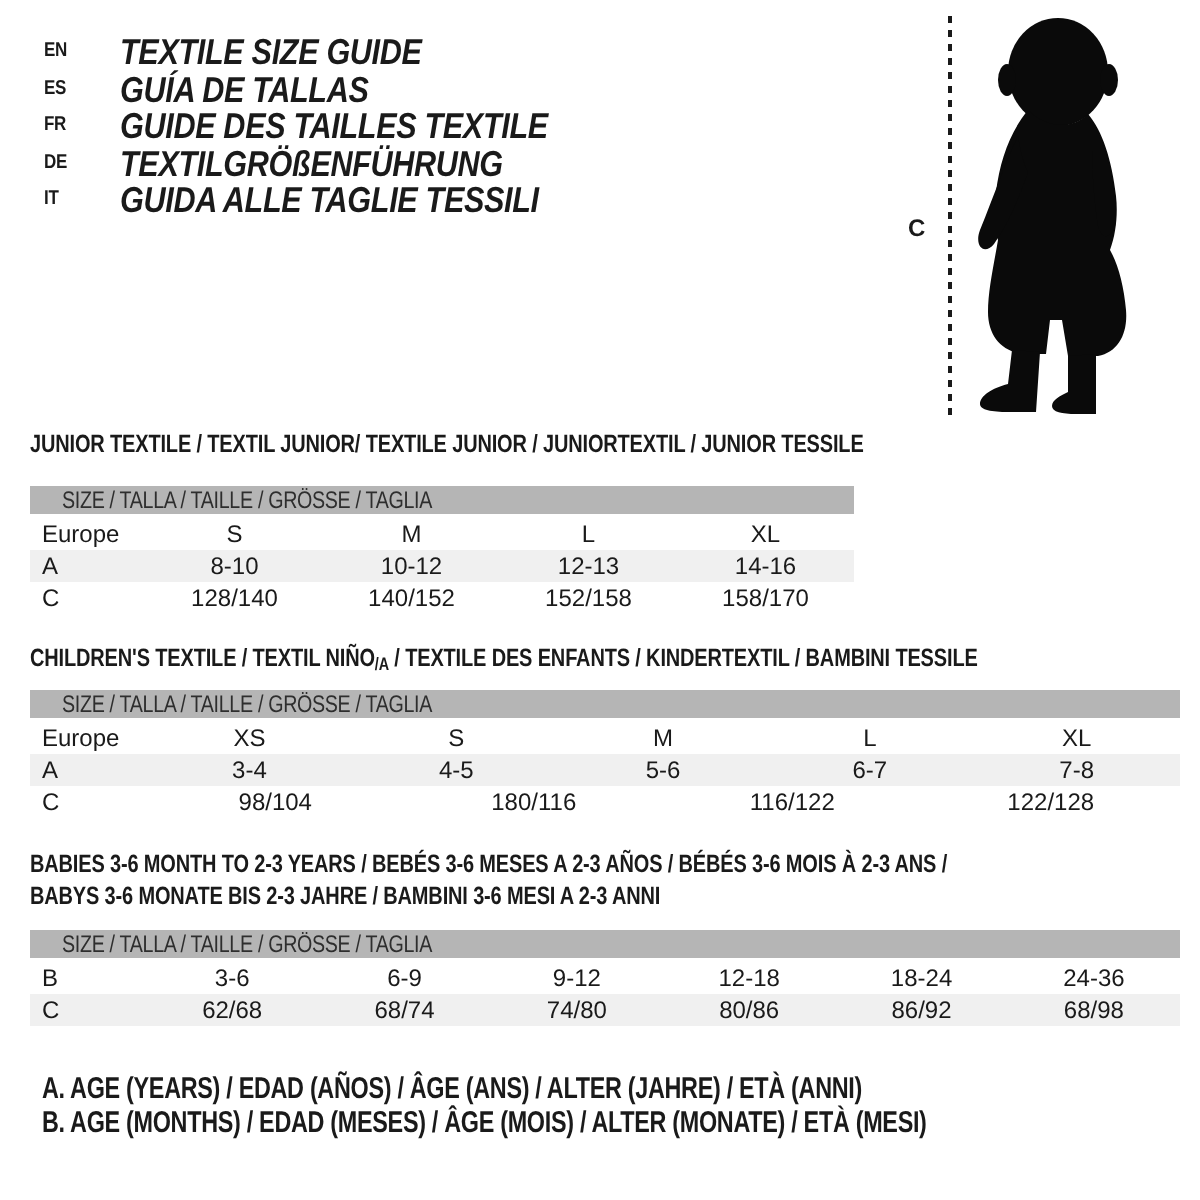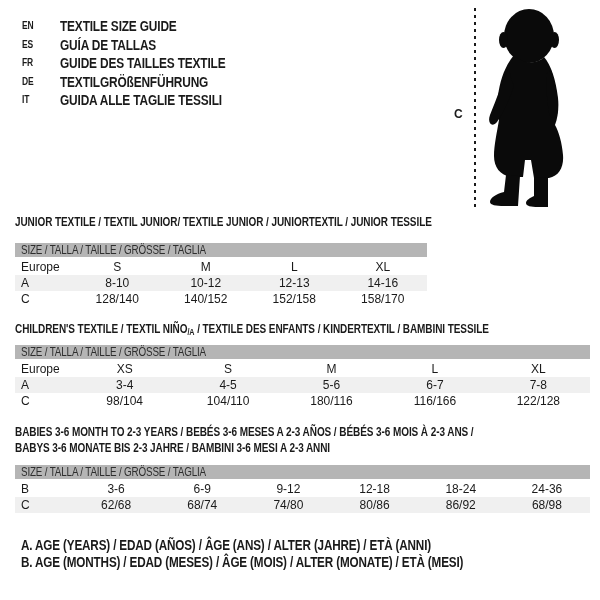--- a/index.html
+++ b/index.html
@@ -18,21 +18,21 @@
     transform: scaleX(0.85);
     transform-origin: 0 50%;
     letter-spacing: -0.2px;
     white-space: nowrap;
   }
 
   
   .lang-list { top: 17px; left: 22px; }
   .lang-row { display: flex; height: 18.5px; line-height: 18.5px; }
   .lang-code { width: 38px; font-weight: bold; font-size: 10px; }
-  .lang-label { font-weight: bold; font-size: 14px; }
+  .lang-label { font-weight: bold; font-size: 18px; font-style: italic; }
 
   
   .height-line {
     left: 474px; top: 8px; width: 2px; height: 200px;
     background: repeating-linear-gradient(to bottom, #1a1a1a 0 3.5px, transparent 3.5px 7px);
   }
   .figure-label { left: 454px; top: 107px; font-size: 12px; font-weight: bold; }
   .baby-svg { left: 481px; top: 8px; }
 
   
@@ -44,21 +44,21 @@
   .sec-title sub { font-size: 9px; vertical-align: -2px; }
 
   
   .size-table { left: 15px; }
   .t1 { top: 243px; width: 412px; }
   .t2 { top: 345px; width: 575px; }
   .t3 { top: 465px; width: 575px; }
   .t-header {
     height: 14px; line-height: 14px;
     background: #b5b5b5; color: #2e2e2e;
-    padding-left: 6px; font-size: 12px;
+    padding-left: 16px; font-size: 12px;
     margin-bottom: 2px;
   }
   .t-header .cond { transform: scaleX(0.82); }
   .t-row { display: flex; height: 16px; line-height: 16px; font-size: 12px; }
   .t-row.shaded { background: #f0f0f0; }
   .t-label { width: 52px; padding-left: 6px; }
   .t-cell { flex: 1; text-align: center; }
 
   
   .footnotes { top: 537px; left: 21px; }
@@ -157,23 +157,22 @@
       <span class="t-label">A</span>
       <span class="t-cell">3-4</span>
       <span class="t-cell">4-5</span>
       <span class="t-cell">5-6</span>
       <span class="t-cell">6-7</span>
       <span class="t-cell">7-8</span>
     </div>
     <div class="t-row">
       <span class="t-label">C</span>
       <span class="t-cell">98/104</span>
-      <span class="t-cell">104/110</span>
       <span class="t-cell">180/116</span>
-      <span class="t-cell">116/166</span>
+      <span class="t-cell">116/122</span>
       <span class="t-cell">122/128</span>
     </div>
   </div>
 
   <div class="abs sec-title title3">
     <div><span class="cond">BABIES 3-6 MONTH TO 2-3 YEARS / BEBÉS 3-6 MESES A 2-3 AÑOS / BÉBÉS 3-6 MOIS À 2-3 ANS /</span></div>
     <div><span class="cond">BABYS 3-6 MONATE BIS 2-3 JAHRE / BAMBINI 3-6 MESI A 2-3 ANNI</span></div>
   </div>
   <div class="abs size-table t3">
     <div class="t-header">

